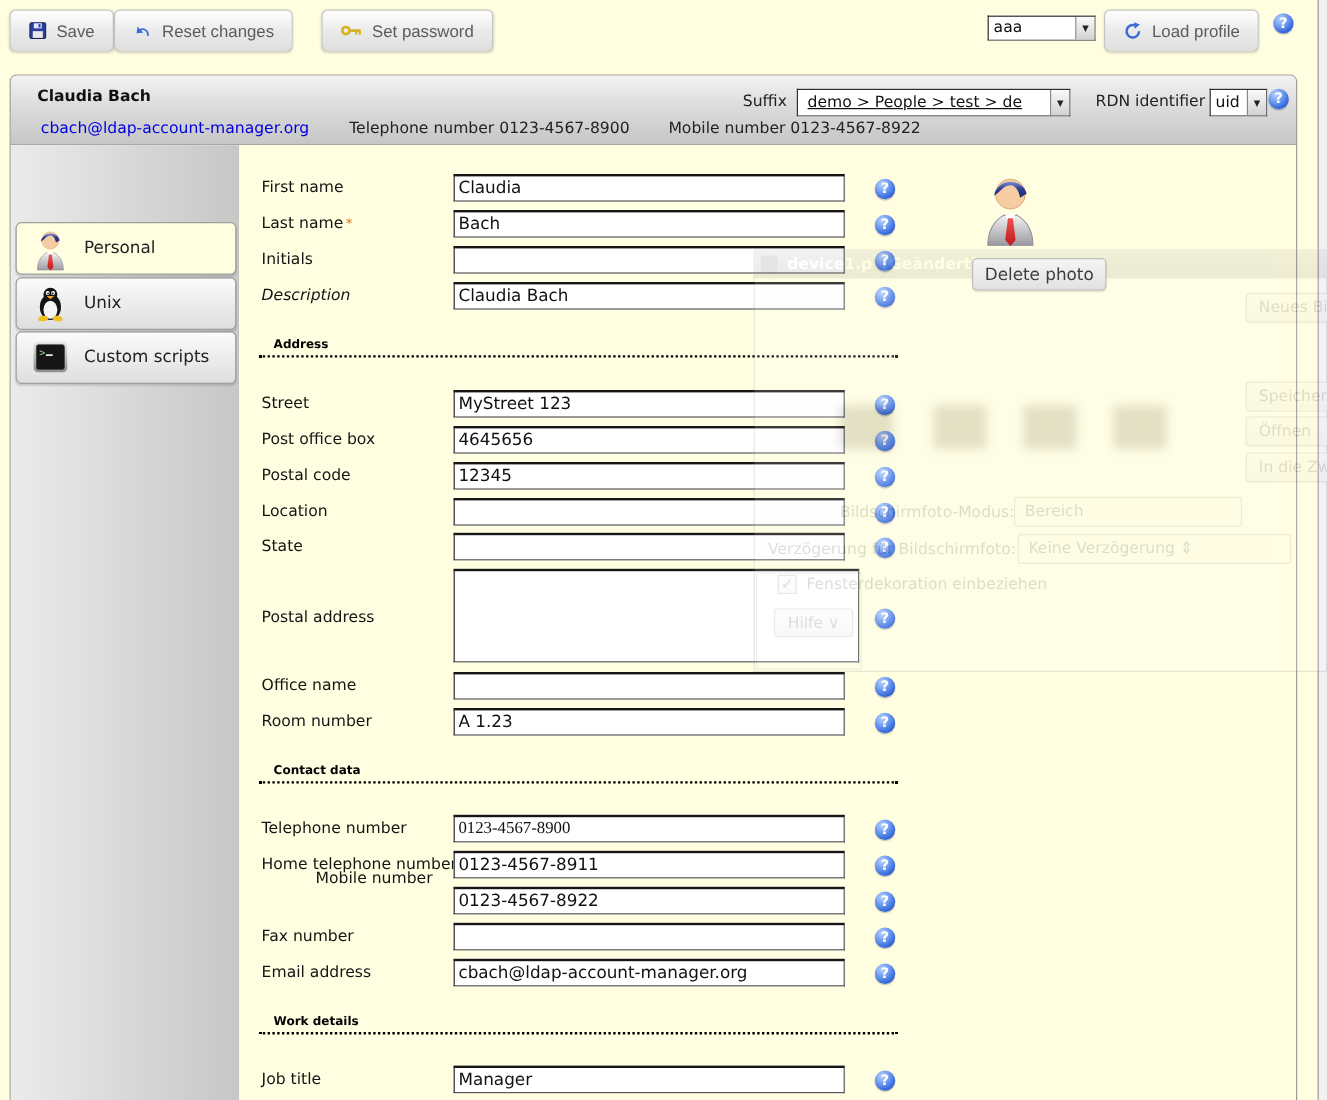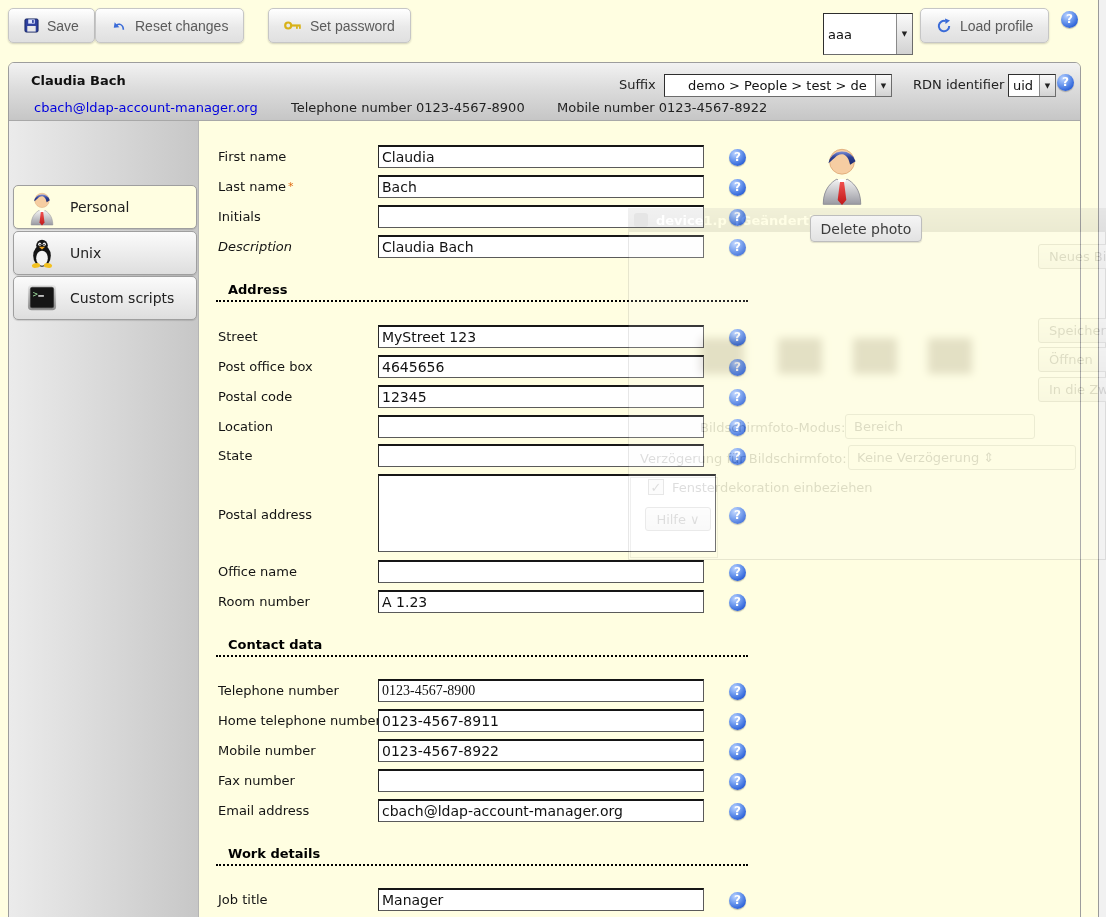--- a/index.html
+++ b/index.html
@@ -76,21 +76,21 @@
   .flabel { position:absolute; left:218px; line-height:23px; white-space:nowrap; color:#141414; }
   .req { color:#e06a10; font-size:11px; vertical-align:top; margin-left:2px; }
   .finput {
     position:absolute; left:378px; width:326px; height:23px;
     background:#fff; border:1px solid #5a5a5a; border-top:2px solid #161616; border-left-color:#2a2a2a;
     font-family:"DejaVu Sans","Liberation Sans",sans-serif; font-size:14px; color:#111; padding:0 3px;
   }
   textarea.finput { height:78px; width:338px; resize:none; }
   .sect {
     position:absolute; left:216px; width:532px; border-bottom:2px dotted #000; padding:0 0 3px 12px;
-    font-weight:bold; font-size:13px; color:#000;
+    font-weight:bold; font-size:10px; color:#000;
   }
 
   
   .photo-box { position:absolute; left:816px; top:142px; width:52px; height:66px; z-index:6; }
   .delete-photo {
     position:absolute; left:810px; top:215px; width:112px; height:27px; z-index:6;
     background:linear-gradient(#f5f5f5,#e2e2e2); border:1px solid #bdbdbd; border-radius:4px;
     display:flex; align-items:center; justify-content:center; font-size:14px; color:#3c3c3c; cursor:pointer;
     box-shadow:0 1px 1px rgba(0,0,0,.12);
     text-align:center;
@@ -190,39 +190,39 @@
 <button class="btn" style="left:268px;top:8px;">
   <svg width="18" height="11" viewBox="0 0 18 11">
       <circle cx="4.2" cy="5.5" r="3" fill="none" stroke="#d8b21a" stroke-width="2.2"></circle>
       <rect x="7.2" y="4.4" width="9.5" height="2.2" fill="#d8b21a"></rect>
       <rect x="12" y="6.2" width="1.8" height="2.6" fill="#d8b21a"></rect>
       <rect x="15" y="6.2" width="1.8" height="2.6" fill="#d8b21a"></rect>
     </svg>
   <span>Set password</span>
 </button>
 
-<div class="selectbox" style="left:823px;top:13px;width:90px;height:42px;">
+<div class="selectbox" style="left:823px;top:13px;width:90px;height:21px;">
   <span class="sel-text">aaa</span>
   <span class="sel-arrow">▼</span>
 </div>
 <button class="btn" style="left:920px;top:8px;">
   <svg width="16" height="16" viewBox="0 0 16 16">
       <path d="M13.2 8 A5.2 5.2 0 1 1 9.6 3.1" fill="none" stroke="#3a6bd8" stroke-width="2"></path>
       <polygon points="9,0.5 14,2.5 9.5,6" fill="#3a6bd8"></polygon>
     </svg>
   <span>Load profile</span>
 </button>
 <span class="help" style="left:1061px;top:11px;">?</span>
 
 <div class="window">
   <div class="header">
     <span class="title">Claudia Bach</span>
     <span class="hlabel" style="left:610px;">Suffix</span>
     <div class="selectbox" style="left:655px;top:11px;width:228px;height:23px;">
-      <span class="sel-text" style="padding-left:23px;">demo &gt; People &gt; test &gt; de</span>
+      <span class="sel-text" style="padding-left:8px;text-decoration:underline;">demo &gt; People &gt; test &gt; de</span>
       <span class="sel-arrow">▼</span>
     </div>
     <span class="hlabel" style="left:904px;">RDN identifier</span>
     <div class="selectbox" style="left:999px;top:11px;width:48px;height:23px;">
       <span class="sel-text">uid</span>
       <span class="sel-arrow">▼</span>
     </div>
     <span class="help" style="left:1048px;top:11px;">?</span>
     <a class="info email" style="left:25px;">cbach@ldap-account-manager.org</a>
     <span class="info" style="left:282px;">Telephone number 0123-4567-8900</span>
@@ -307,21 +307,21 @@
     <div class="sect" style="top:637px;">Contact data</div>
 
     <span class="flabel" style="top:679px;">Telephone number</span>
     <input class="finput" style="top: 679px; font-family: Liberation Serif, serif;" value="0123-4567-8900">
     <span class="help" style="left:729px;top:683px;">?</span>
 
     <span class="flabel" style="top:709px;">Home telephone number</span>
     <input class="finput" style="top: 709px;" value="0123-4567-8911">
     <span class="help" style="left:729px;top:713px;">?</span>
 
-    <span class="flabel" style="top:739px;">Mobile number</span>
+    <span class="flabel" style="top:721px;margin-left:45px;">Mobile number</span>
     <input class="finput" style="top: 739px;" value="0123-4567-8922">
     <span class="help" style="left:729px;top:743px;">?</span>
 
     <span class="flabel" style="top:769px;">Fax number</span>
     <input class="finput" style="top: 769px;" value="">
     <span class="help" style="left:729px;top:773px;">?</span>
 
     <span class="flabel" style="top:799px;">Email address</span>
     <input class="finput" style="top: 799px;" value="cbach@ldap-account-manager.org">
     <span class="help" style="left:729px;top:803px;">?</span>

